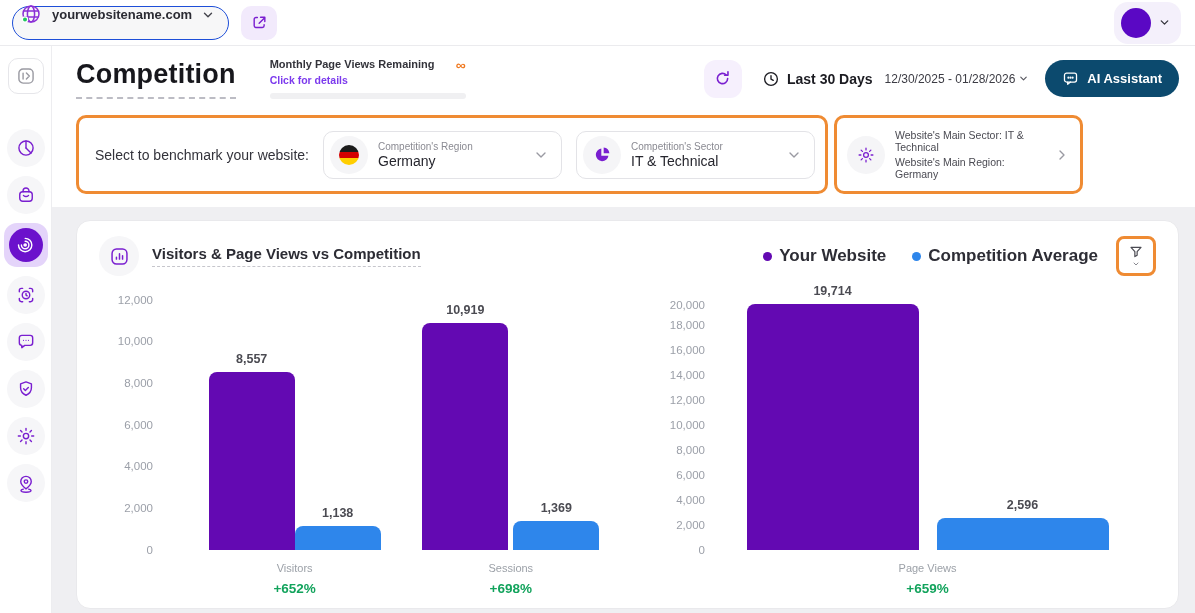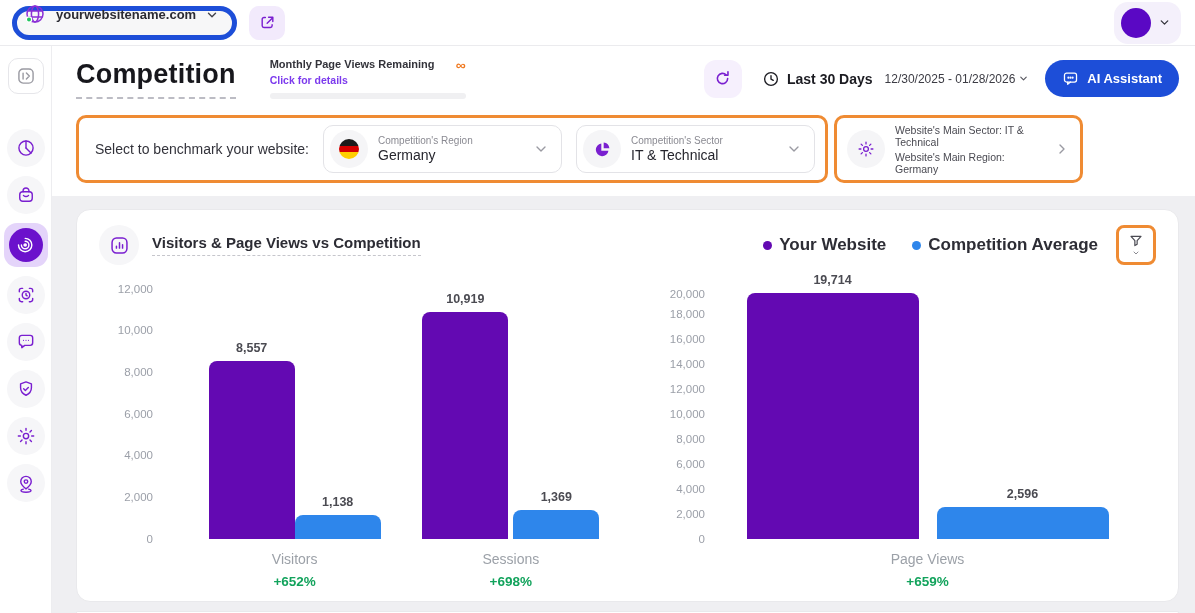--- a/index.html
+++ b/index.html
@@ -3,21 +3,21 @@
 <meta charset="utf-8">
 <style>
   * { margin:0; padding:0; box-sizing:border-box; }
   html,body { width:1195px; height:613px; overflow:hidden;
     font-family:"Liberation Sans", sans-serif; background:#efeff2; color:#222; }
   svg { display:block; }
 
   
   .topbar { height:46px; background:#fff; border-bottom:1px solid #ebebee;
     display:flex; align-items:center; padding:0 14px 0 12px; }
-  .site-selector { height:34px; background:#f7f7f8; border:5px solid #1d4ed8;
+  .site-selector { height:34px; background:#f7f7f8; border:1px solid #1d4ed8;
     border-radius:20px; display:flex; align-items:center; gap:9px; padding:0 13px 16px 6px; cursor:pointer;text-align:center; }
   .site-name { font-size:13px; font-weight:700; color:#2b2b33; }
   .open-btn { width:36px; height:34px; margin-left:12px; background:#f2eafc; border-radius:10px;
     display:flex; align-items:center; justify-content:center; color:#7a1fd0; cursor:pointer; }
   .tb-spacer { flex:1; }
   .avatar-wrap { background:#f4f0fb; border-radius:14px; padding:6px 10px 6px 7px;
     display:flex; align-items:center; gap:7px; cursor:pointer; }
   .avatar { width:30px; height:30px; border-radius:50%; background:#5a08c4; }
 
   
@@ -46,41 +46,41 @@
   .quota-inf { font-size:14px; font-weight:700; color:#f0781e; line-height:1; }
   .quota-link { font-size:10.5px; font-weight:700; color:#7c3aed; margin-top:2px; cursor:pointer; }
   .quota-track { width:196px; height:6px; background:#f0f0f2; border-radius:3px; margin-top:7px; }
   .hdr-spacer { flex:1; }
   .refresh-btn { width:38px; height:38px; border-radius:12px; background:#f6f0fd; color:#7a1fd0;
     display:flex; align-items:center; justify-content:center; cursor:pointer; }
   .period { display:flex; align-items:center; gap:7px; margin-left:20px; color:#1c1c22; }
   .period-label { font-size:14px; font-weight:700; }
   .date-range { display:flex; align-items:center; gap:3px; margin-left:12px;
     font-size:12px; color:#3c3c44; cursor:pointer; }
-  .ai-btn { margin-left:16px; height:37px; border-radius:20px; background:#1d4ed8; color:#fff;
+  .ai-btn { margin-left:16px; height:37px; border-radius:20px; background:#0c4a6e; color:#fff;
     border:none; display:flex; align-items:center; gap:8px; padding:0 17px;
     font-size:13px; font-weight:700; font-family:inherit; cursor:pointer;justify-content:center; }
 
   
   .benchmark-row { display:flex; gap:6px; margin-top:16px; }
   .bm-box { background:#fff; border:3px solid #ef8b33; border-radius:10px;
     display:flex; align-items:center; }
   .bm-left { width:752px; padding:7px 10px; gap:14px; }
   .bm-label { font-size:14px; color:#33333b; font-weight:500; padding-left:6px; }
   .dd { flex:1; border:1px solid #e3e3e7; border-radius:10px; height:48px;
     display:flex; align-items:center; gap:10px; padding:0 12px 0 6px; cursor:pointer; }
   .dd-icon-wrap { width:38px; height:38px; border-radius:50%; background:#f5f5f7;
     display:flex; align-items:center; justify-content:center; flex:0 0 auto; }
   .flag-de { width:20px; height:20px; border-radius:50%;
     background:linear-gradient(#1b1b1b 0 33%, #d40000 33% 66%, #ffce00 66% 100%); }
   .dd-texts { display:flex; flex-direction:column; gap:1px; }
   .dd-small { font-size:10px; color:#8a8a92; }
   .dd-value { font-size:14px; color:#26262e; }
   .dd-chevron { margin-left:auto; color:#9a9aa2; }
-  .bm-right { width:249px; padding:5px 10px; gap:10px; cursor:pointer; }
+  .bm-right { width:249px; padding:11px 10px; gap:10px; cursor:pointer; }
   .bm-info { display:flex; flex-direction:column; gap:3px; }
   .bm-line { font-size:10.5px; color:#4a4a52; }
 
   
   .chart-card { background:#fff; border:1px solid #e9e9ec; border-radius:14px;
     margin:13px 16px 0 24px; padding:15px 22px 12px; }
   .card-header { display:flex; align-items:center; }
   .card-icon { width:40px; height:40px; border-radius:50%; background:#f6f6f8; color:#7a1fd0;
     display:flex; align-items:center; justify-content:center; }
   .card-title { font-size:15px; font-weight:700; color:#2c2c34; margin-left:13px;
@@ -99,21 +99,21 @@
   .plot { display:flex; align-items:flex-start; }
   .plot-left { width:474px; justify-content:space-evenly; margin-left:14px; }
   .plot-right { flex:1; justify-content:center; }
   .y-axis-right { width:64px; }
   .chart-group { display:flex; flex-direction:column; align-items:center; }
   .bars { display:flex; align-items:flex-end; height:250px; }
   .bar-wrap { position:relative; }
   .bar { border-radius:8px 8px 0 0; }
   .bar-value { position:absolute; top:-20px; left:0; width:100%; text-align:center;
     font-size:12.5px; font-weight:700; color:#4b4b52; }
-  .cat-label { margin-top:12px; font-size:14px; color:#9ca1a8; }
+  .cat-label { margin-top:12px; font-size:11px; color:#9ca1a8; }
   .delta { margin-top:7px; font-size:13.5px; font-weight:700; color:#12a35c; }
 
   .next-card-sliver { height:12px; background:#fff; border-radius:12px 12px 0 0;
     margin:9px 16px 0 24px; border:1px solid #e9e9ec; border-bottom:none; }
 </style>
 </head>
 <body>
 
 <div class="topbar">
   <div class="site-selector">

